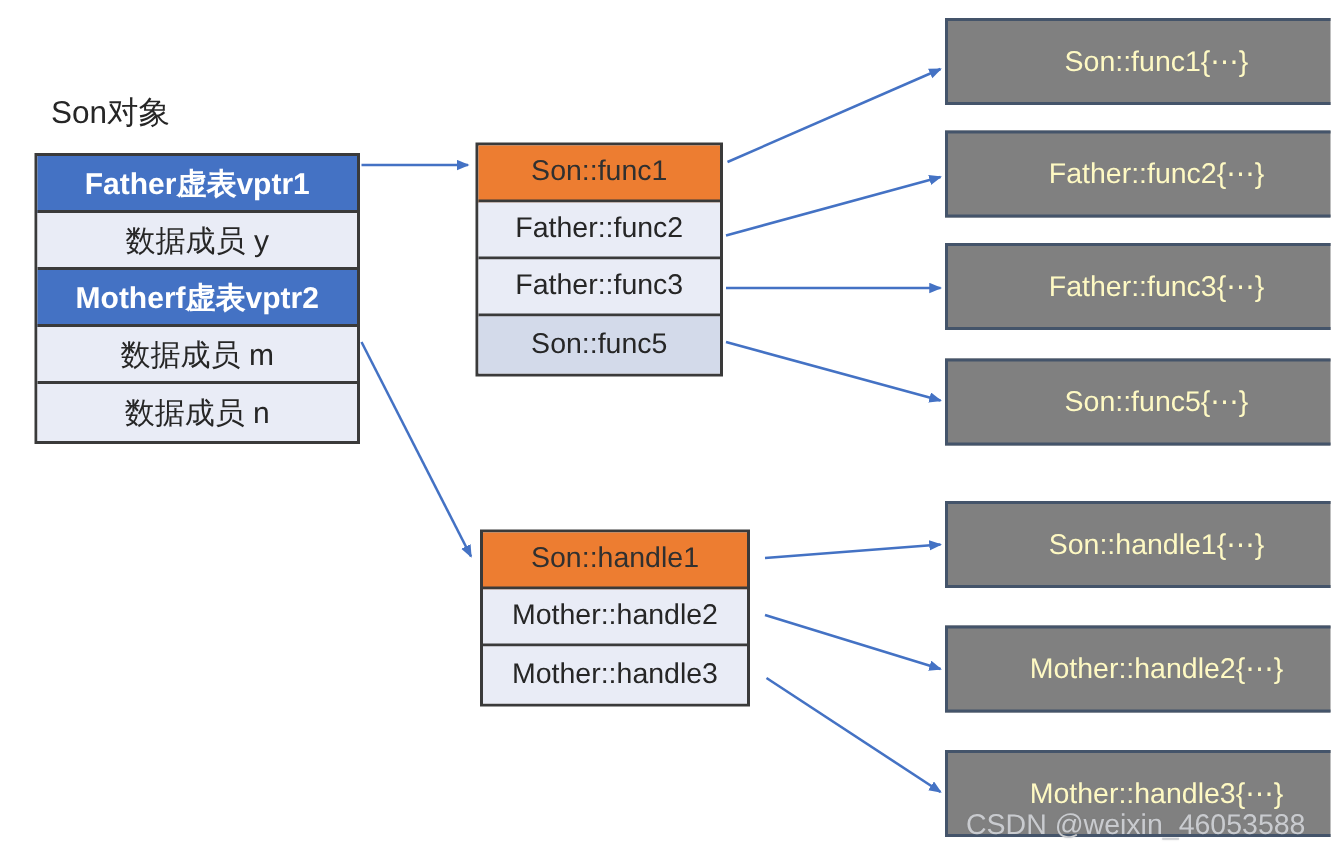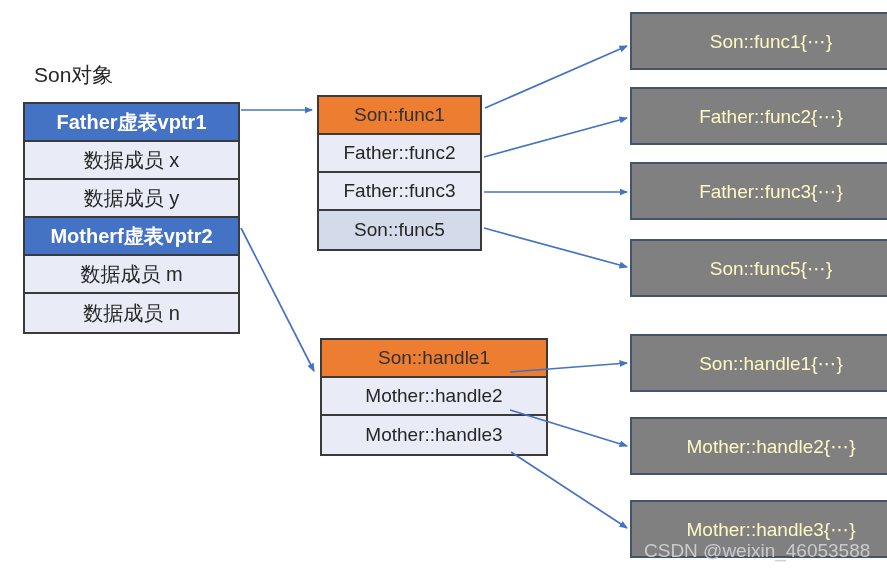--- a/index.html
+++ b/index.html
@@ -44,21 +44,21 @@
   .row-vptr {
     background: #4472c4;
     color: #ffffff;
     font-weight: bold;
   }
   .row-orange { background: #ed7d31; color: #303030; }
   .row-darker { background: #d3daea; }
   #object-table { left: 23px; top: 102px; width: 217px; }
   #vtable1 { left: 317px; top: 95px; width: 165px; text-align: center; }
   #vtable1 .mem-row { font-size: 19px; }
-  #vtable2 { left: 320px; top: 338px; width: 228px; }
+  #vtable2 { left: 320px; top: 353px; width: 180px; }
   #vtable2 .mem-row { font-size: 19px; }
   .func-box {
     position: absolute;
     left: 630px;
     width: 282px;
     height: 58px;
     background: #808080;
     border: 2px solid #44546a;
     box-sizing: border-box;
     display: flex;
@@ -86,21 +86,20 @@
 </style>
 </head>
 <body>
 
 <div class="canvas">
 
   <div class="diagram-title">Son对象</div>
 
   <div class="mem-table" id="object-table">
     <div class="mem-row row-vptr">Father虚表vptr1</div>
-    <div class="mem-row">数据成员 x</div>
     <div class="mem-row">数据成员 y</div>
     <div class="mem-row row-vptr">Motherf虚表vptr2</div>
     <div class="mem-row">数据成员 m</div>
     <div class="mem-row">数据成员 n</div>
   </div>
 
   <div class="mem-table" id="vtable1">
     <div class="mem-row row-orange">Son::func1</div>
     <div class="mem-row">Father::func2</div>
     <div class="mem-row">Father::func3</div>

